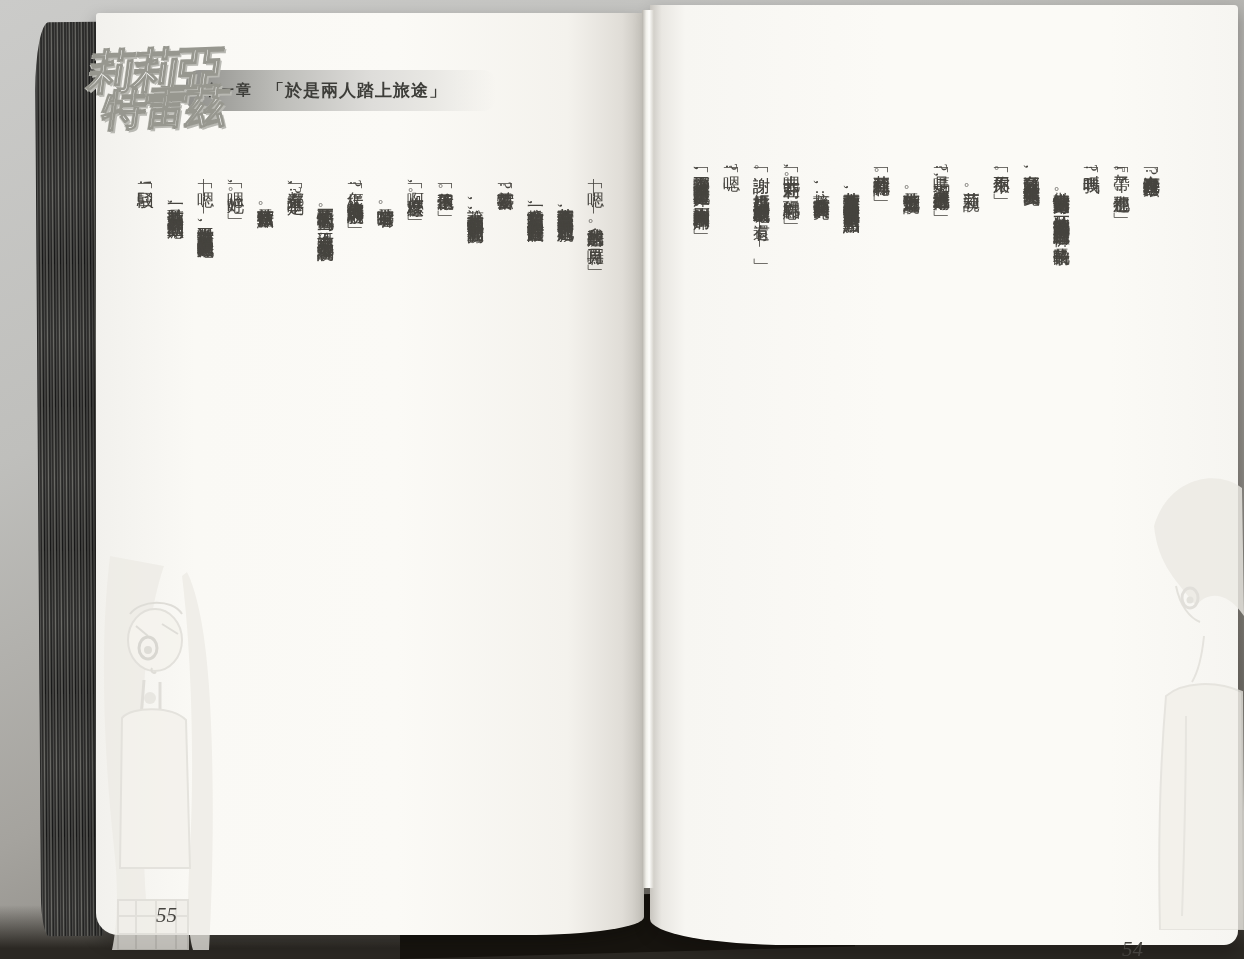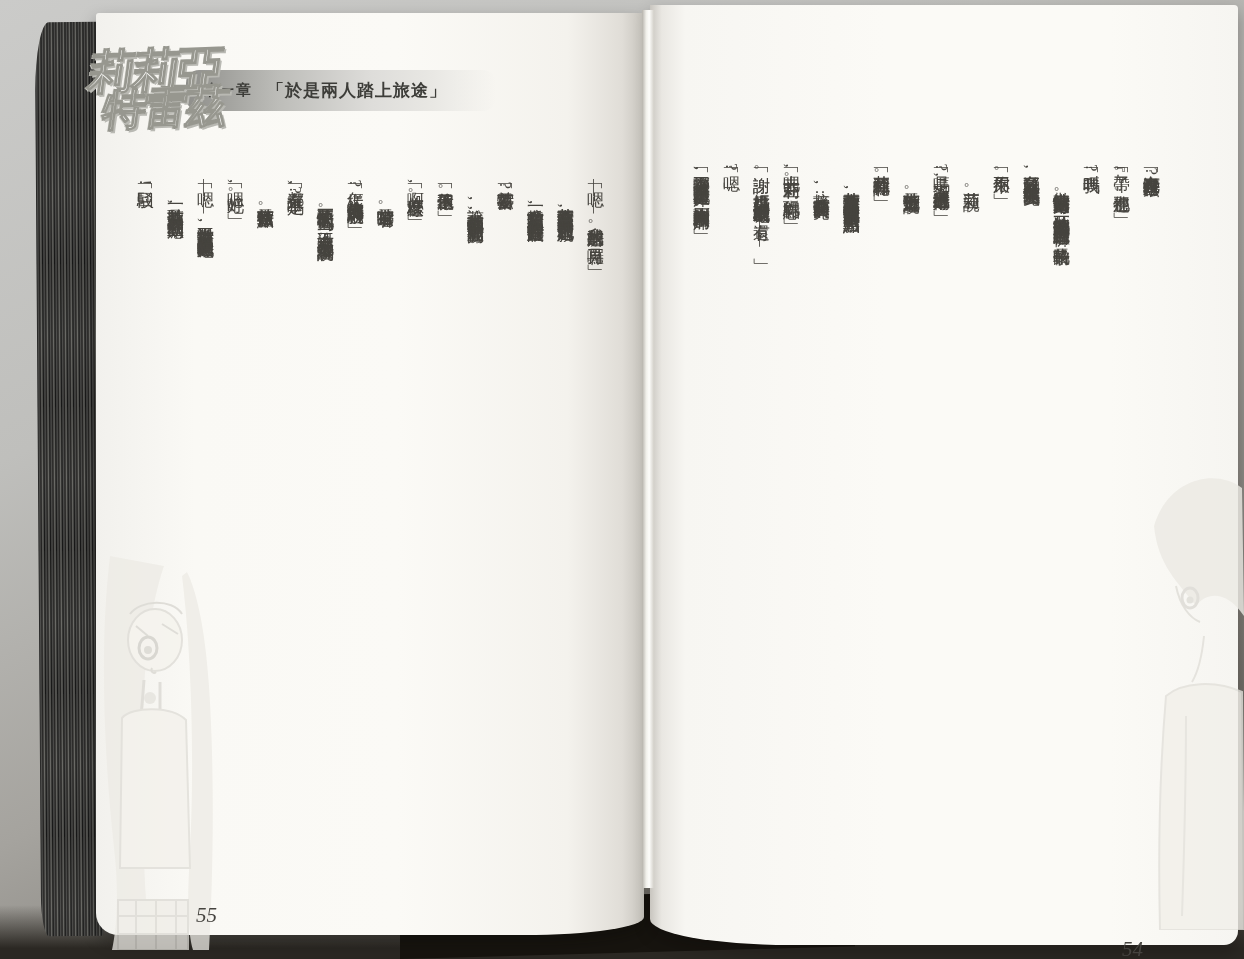--- a/index.html
+++ b/index.html
@@ -66,21 +66,21 @@
   }
   .right-text{top:162px;left:676px;width:490px;height:726px;}
   .left-text{top:178px;left:126px;width:484px;height:714px;}
   .tcol{margin:0;line-height:30px;letter-spacing:0.5px;font-size:17px;}
   .tcol.indent{text-indent:1em;}
   
   .pagenum{
     position:absolute;z-index:4;font-style:italic;font-size:21px;color:#45433f;
     font-family:"Liberation Serif","DejaVu Serif",serif;
   }
-  .pn-left{left:156px;top:903px;margin-left:40px;}
+  .pn-left{left:156px;top:903px;}
   .pn-right{left:1122px;top:893px;margin-top:44px;}
   
   .wm{position:absolute;z-index:3;pointer-events:none;}
   .wm-girl{left:92px;top:548px;opacity:.75;}
   .wm-boy{left:1146px;top:466px;opacity:.8;}
 </style>
 </head>
 <body>
 
 <div class="bottom-shadow"></div>

